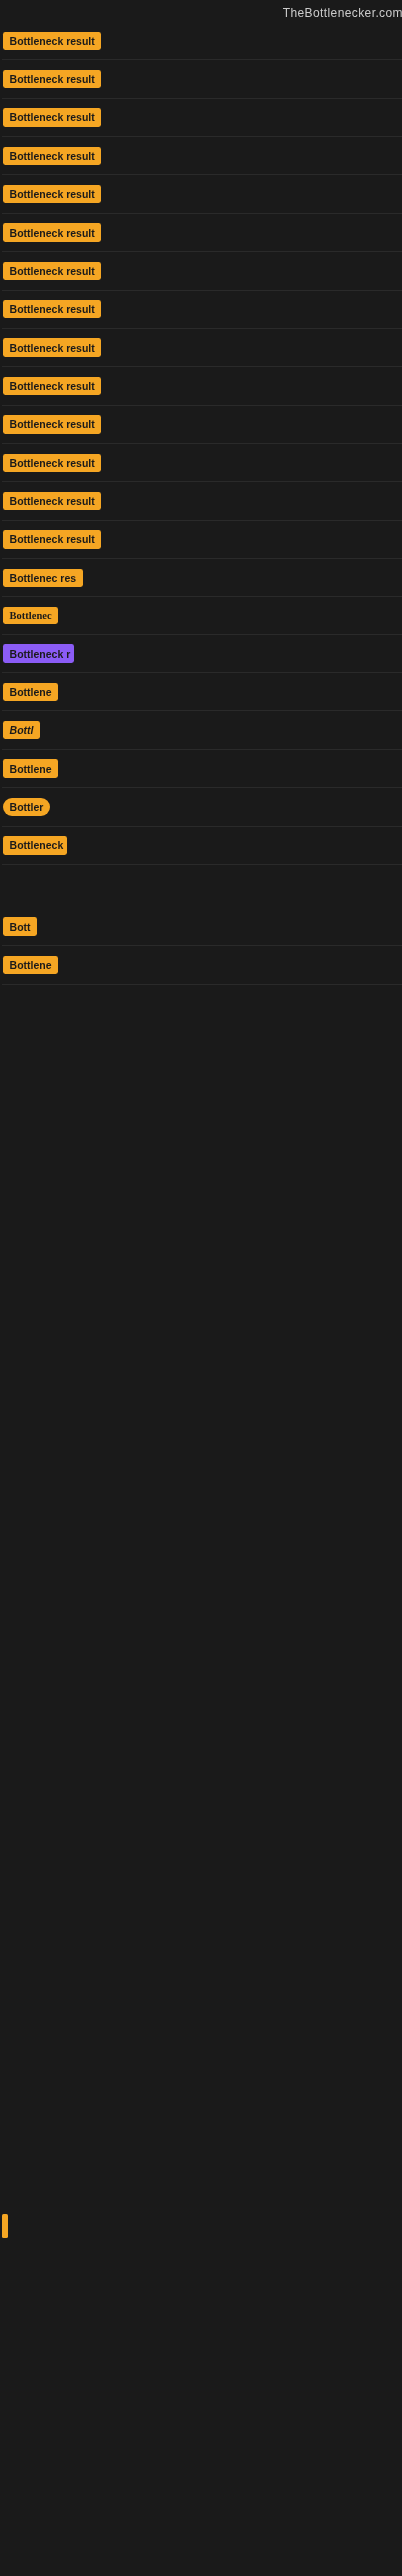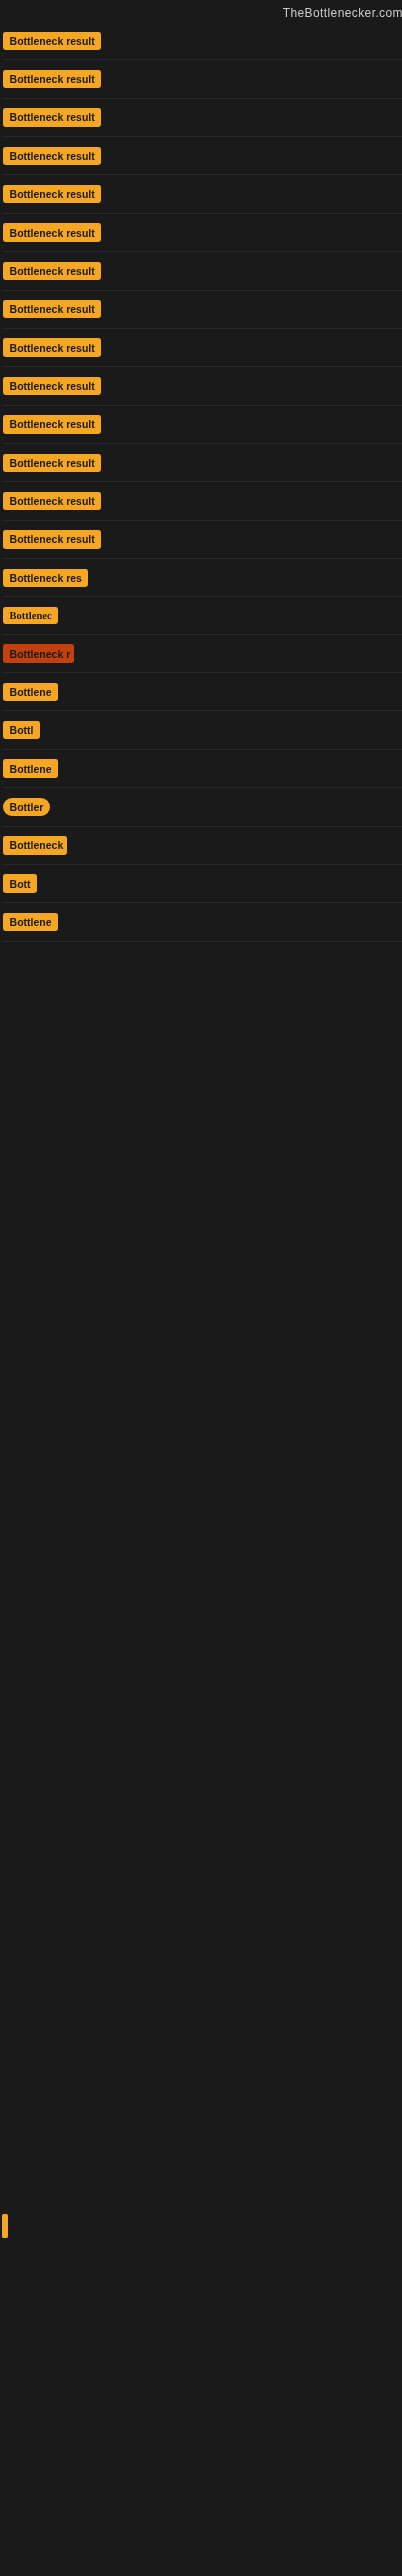--- a/index.html
+++ b/index.html
@@ -58,28 +58,28 @@
     <div class="result-row" style="border-bottom: 0.8px solid rgb(42, 42, 42); padding: 8px 0px 6.4px 1.6px;"><span class="bottleneck-badge" style="background-color: rgb(245, 166, 35); color: rgb(26, 26, 26); max-width: 113px; overflow: hidden; display: inline-block;">Bottleneck result</span></div>
     <div class="result-row" style="border-bottom: 0.8px solid rgb(42, 42, 42); padding: 8px 0px 6.4px 1.6px;"><span class="bottleneck-badge" style="background-color: rgb(245, 166, 35); color: rgb(26, 26, 26); max-width: 113px; overflow: hidden; display: inline-block;">Bottleneck result</span></div>
     <div class="result-row" style="border-bottom: 0.8px solid rgb(42, 42, 42); padding: 8px 0px 6.4px 1.6px;"><span class="bottleneck-badge" style="background-color: rgb(245, 166, 35); color: rgb(26, 26, 26); max-width: 113px; overflow: hidden; display: inline-block;">Bottleneck result</span></div>
     <div class="result-row" style="border-bottom: 0.8px solid rgb(42, 42, 42); padding: 8px 0px 6.4px 1.6px;"><span class="bottleneck-badge" style="background-color: rgb(245, 166, 35); color: rgb(26, 26, 26); max-width: 113px; overflow: hidden; display: inline-block;">Bottleneck result</span></div>
     <div class="result-row" style="border-bottom: 0.8px solid rgb(42, 42, 42); padding: 8px 0px 6.4px 1.6px;"><span class="bottleneck-badge" style="background-color: rgb(245, 166, 35); color: rgb(26, 26, 26); max-width: 113px; overflow: hidden; display: inline-block;">Bottleneck result</span></div>
     <div class="result-row" style="border-bottom: 0.8px solid rgb(42, 42, 42); padding: 8px 0px 6.4px 1.6px;"><span class="bottleneck-badge" style="background-color: rgb(245, 166, 35); color: rgb(26, 26, 26); max-width: 113px; overflow: hidden; display: inline-block;">Bottleneck result</span></div>
     <div class="result-row" style="border-bottom: 0.8px solid rgb(42, 42, 42); padding: 8px 0px 6.4px 1.6px;"><span class="bottleneck-badge" style="background-color: rgb(245, 166, 35); color: rgb(26, 26, 26); max-width: 113px; overflow: hidden; display: inline-block;">Bottleneck result</span></div>
     <div class="result-row" style="border-bottom: 0.8px solid rgb(42, 42, 42); padding: 8px 0px 6.4px 1.6px;"><span class="bottleneck-badge" style="background-color: rgb(245, 166, 35); color: rgb(26, 26, 26); max-width: 113px; overflow: hidden; display: inline-block;">Bottleneck result</span></div>
     <div class="result-row" style="border-bottom: 0.8px solid rgb(42, 42, 42); padding: 8px 0px 6.4px 1.6px;"><span class="bottleneck-badge" style="background-color: rgb(245, 166, 35); color: rgb(26, 26, 26); max-width: 113px; overflow: hidden; display: inline-block;">Bottleneck result</span></div>
     <div class="result-row" style="border-bottom: 0.8px solid rgb(42, 42, 42); padding: 8px 0px 6.4px 1.6px;"><span class="bottleneck-badge" style="background-color: rgb(245, 166, 35); color: rgb(26, 26, 26); max-width: 113px; overflow: hidden; display: inline-block;">Bottleneck result</span></div>
-    <div class="result-row" style="border-bottom: 0.8px solid rgb(42, 42, 42); padding: 8px 0px 6.4px 1.6px;"><span class="bottleneck-badge" style="background-color: rgb(245, 166, 35); color: rgb(26, 26, 26); max-width: 90px; overflow: hidden; display: inline-block;">Bottleneck res</span></div>
+    <div class="result-row" style="border-bottom: 0.8px solid rgb(42, 42, 42); padding: 8px 0px 6.4px 1.6px;"><span class="bottleneck-badge" style="background-color: rgb(245, 166, 35); color: rgb(26, 26, 26); max-width: 90px; overflow: hidden; display: inline-block;">Bottlenec res</span></div>
     <div class="result-row" style="border-bottom: 0.8px solid rgb(42, 42, 42); padding: 8px 0px 6.4px 1.6px;"><span class="bottleneck-badge" style="background-color: rgb(245, 166, 35); color: rgb(26, 26, 26); max-width: 61px; overflow: hidden; display: inline-block; font-family: Liberation Serif, serif;">Bottlenec</span></div>
-    <div class="result-row" style="border-bottom: 0.8px solid rgb(42, 42, 42); padding: 8px 0px 6.4px 1.6px;"><span class="bottleneck-badge" style="background-color: #c2410c; color: rgb(26, 26, 26); max-width: 71px; overflow: hidden; display: inline-block;">Bottleneck r</span></div>
+    <div class="result-row" style="border-bottom: 0.8px solid rgb(42, 42, 42); padding: 8px 0px 6.4px 1.6px;"><span class="bottleneck-badge" style="background-color: #8b5cf6; color: rgb(26, 26, 26); max-width: 71px; overflow: hidden; display: inline-block;">Bottleneck r</span></div>
     <div class="result-row" style="border-bottom: 0.8px solid rgb(42, 42, 42); padding: 8px 0px 6.4px 1.6px;"><span class="bottleneck-badge" style="background-color: rgb(245, 166, 35); color: rgb(26, 26, 26); max-width: 56px; overflow: hidden; display: inline-block;">Bottlene</span></div>
-    <div class="result-row" style="border-bottom: 0.8px solid rgb(42, 42, 42); padding: 8px 0px 6.4px 1.6px;"><span class="bottleneck-badge" style="background-color: rgb(245, 166, 35); color: rgb(26, 26, 26); max-width: 40px; overflow: hidden; display: inline-block;">Bottl</span></div>
+    <div class="result-row" style="border-bottom: 0.8px solid rgb(42, 42, 42); padding: 8px 0px 6.4px 1.6px; font-style: italic;"><span class="bottleneck-badge" style="background-color: rgb(245, 166, 35); color: rgb(26, 26, 26); max-width: 40px; overflow: hidden; display: inline-block;">Bottl</span></div>
     <div class="result-row" style="border-bottom: 0.8px solid rgb(42, 42, 42); padding: 8px 0px 6.4px 1.6px;"><span class="bottleneck-badge" style="background-color: rgb(245, 166, 35); color: rgb(26, 26, 26); max-width: 56px; overflow: hidden; display: inline-block;">Bottlene</span></div>
     <div class="result-row" style="border-bottom: 0.8px solid rgb(42, 42, 42); padding: 8px 0px 6.4px 1.6px;"><span class="bottleneck-badge" style="background-color: rgb(245, 166, 35); color: rgb(26, 26, 26); max-width: 47px; overflow: hidden; display: inline-block; border-radius: 9px;">Bottler</span></div>
     <div class="result-row" style="border-bottom: 0.8px solid rgb(42, 42, 42); padding: 8px 0px 6.4px 1.6px;"><span class="bottleneck-badge" style="background-color: rgb(245, 166, 35); color: rgb(26, 26, 26); max-width: 64px; overflow: hidden; display: inline-block;">Bottleneck</span></div>
-    <div class="result-row" style="border-bottom: 0.8px solid rgb(42, 42, 42); padding: 8px 0px 6.4px 1.6px;"><span class="bottleneck-badge" style="background-color: rgb(245, 166, 35); color: rgb(26, 26, 26); max-width: 35px; overflow: hidden; display: inline-block;">Bott</span></div>
+    <div class="result-row" style="border-bottom: 0.8px solid rgb(42, 42, 42); padding: 8px 0px 6.4px 1.6px;"><span class="bottleneck-badge" style="background-color: rgb(245, 166, 35); color: rgb(26, 26, 26); max-width: 35px; overflow: hidden; display: inline-block; margin-top: 43px;">Bott</span></div>
     <div class="result-row" style="border-bottom: 0.8px solid rgb(42, 42, 42); padding: 8px 0px 6.4px 1.6px;"><span class="bottleneck-badge" style="background-color: rgb(245, 166, 35); color: rgb(26, 26, 26); max-width: 56px; overflow: hidden; display: inline-block;">Bottlene</span></div>
   </div>
 
 <div style="height: 725px;"></div>
 
 <div style="position: absolute; bottom: 338px; left: 1.6px; width: 6.4px; height: 24px; background: #f5a623; border-radius: 1.6px;"></div>
 
 
 </body></html>

